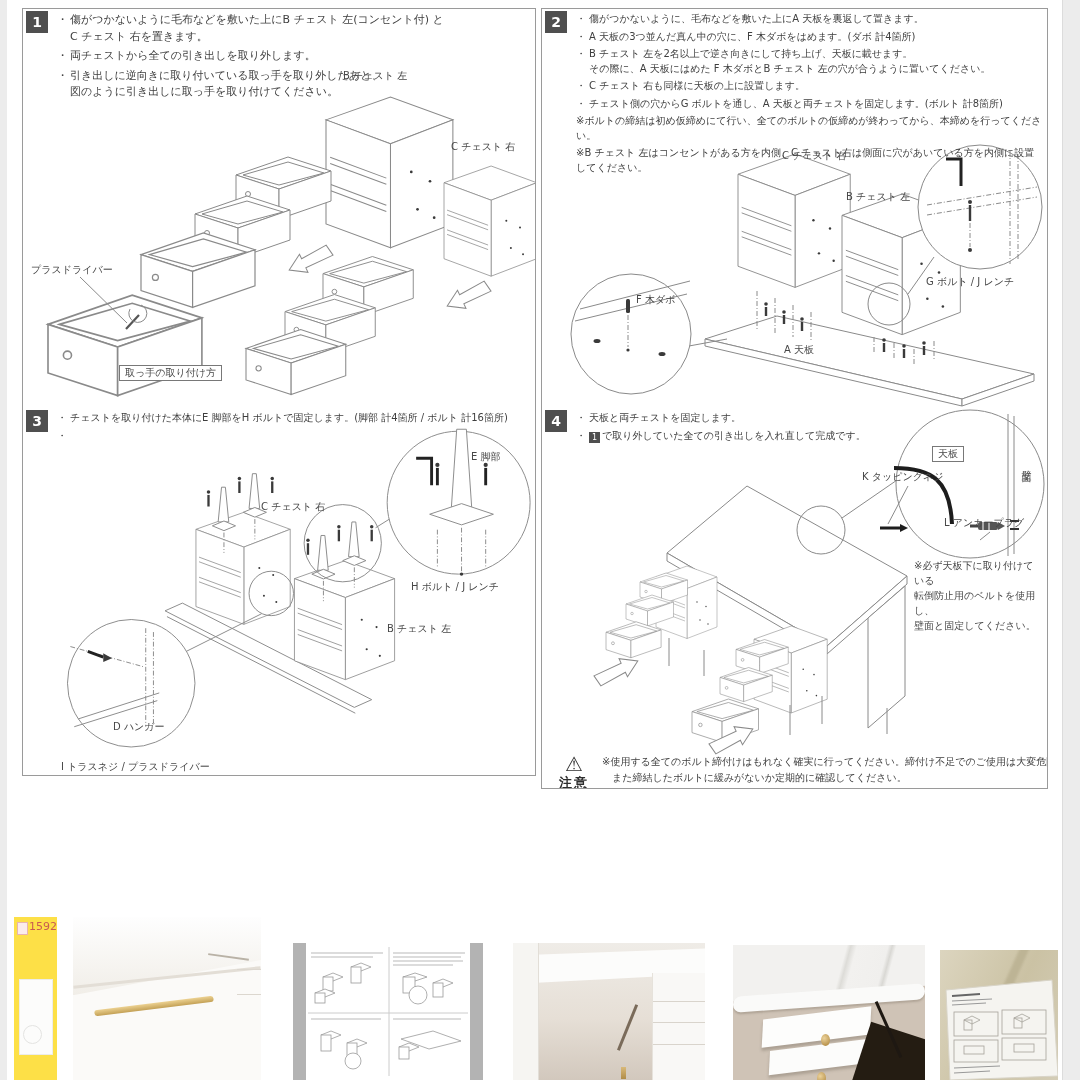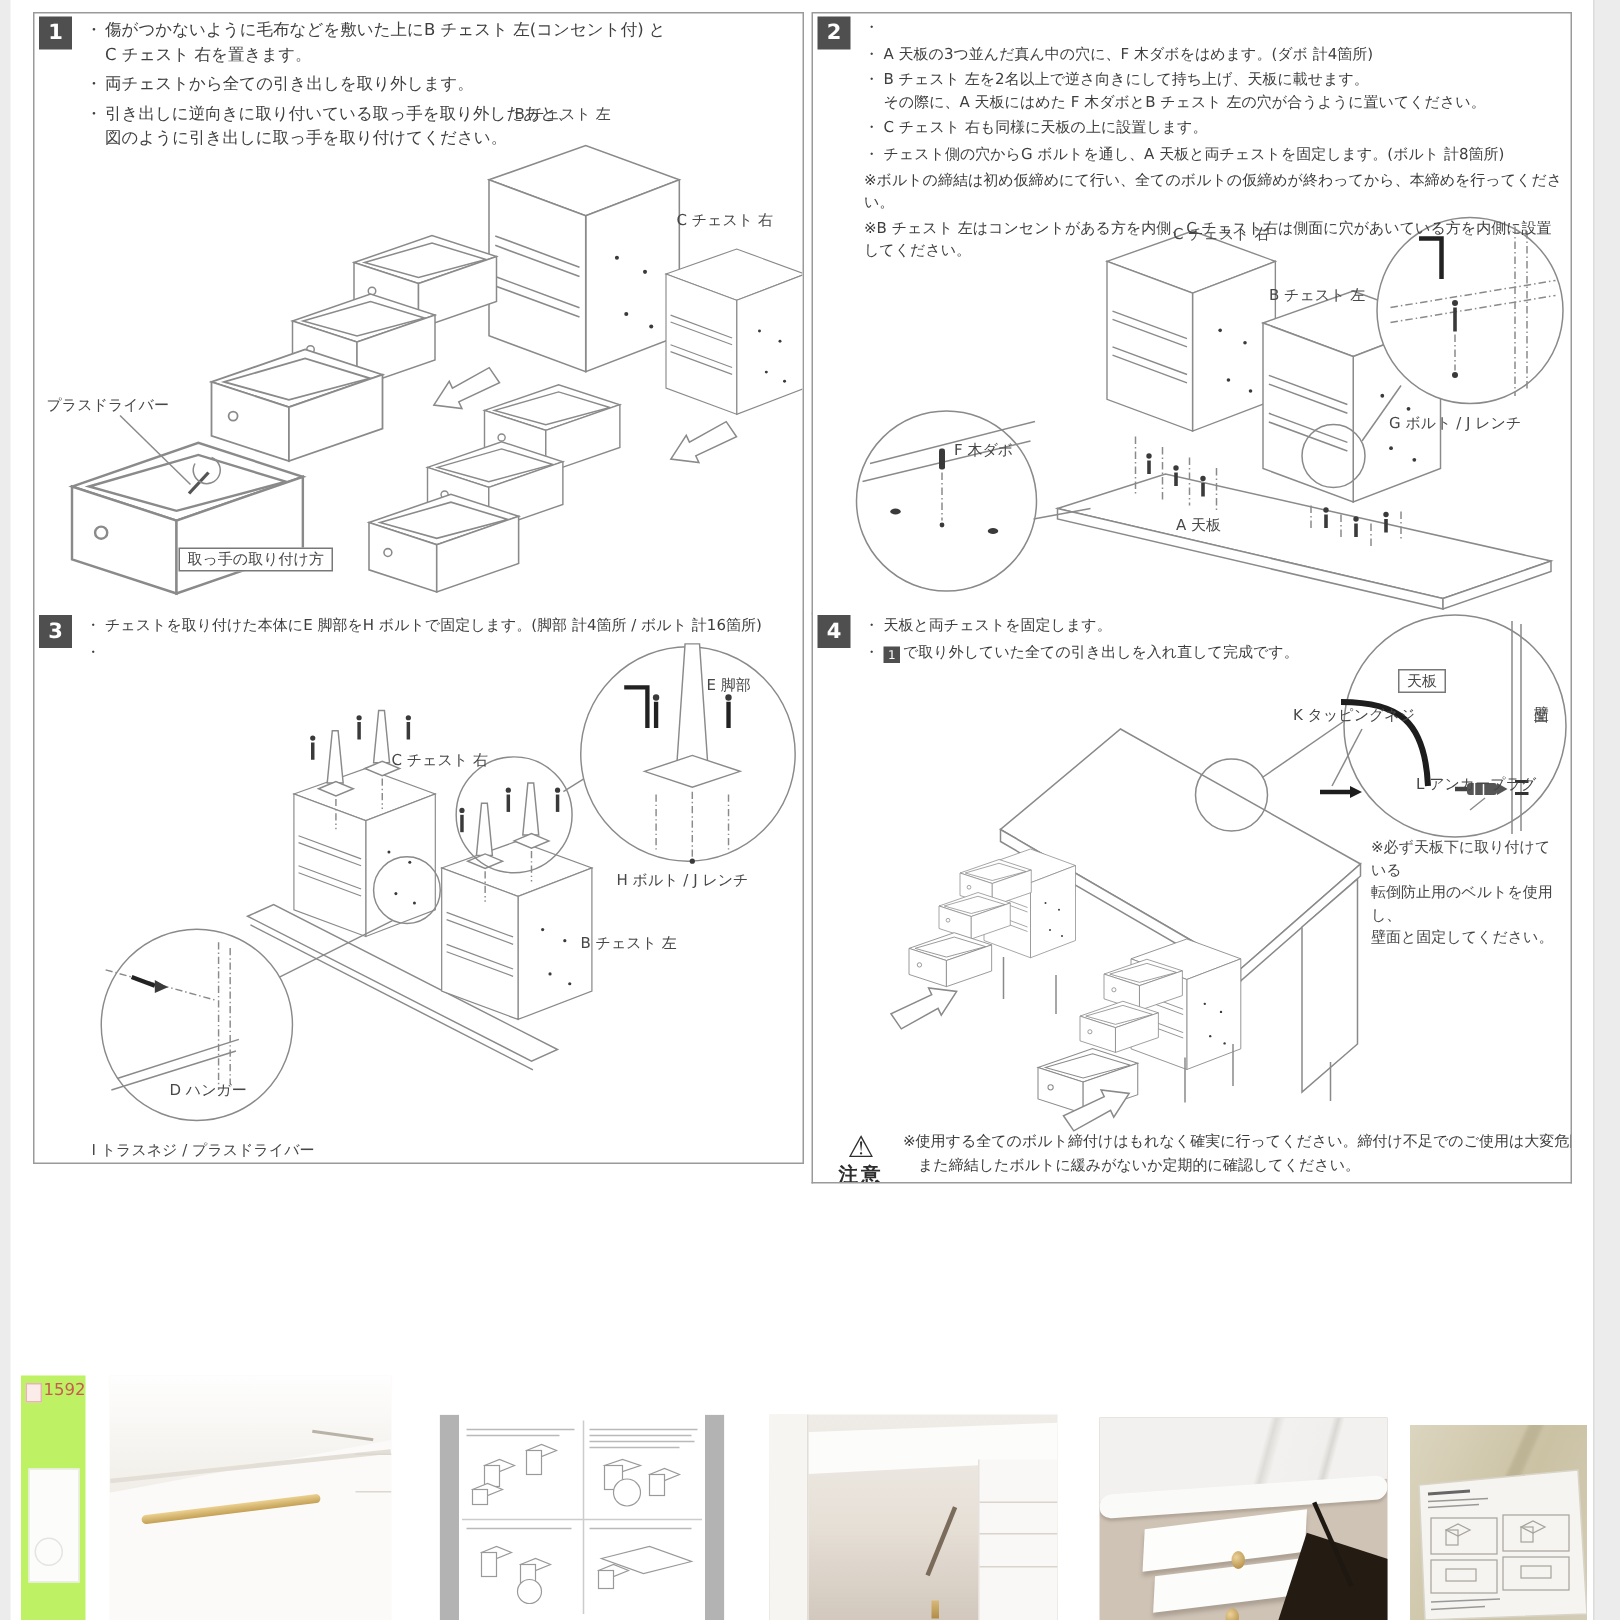--- a/index.html
+++ b/index.html
@@ -38,21 +38,21 @@
   .caution-lines{font-size:10px;line-height:1.55;white-space:nowrap;}
   .caution-lines div:nth-child(2){margin-left:10px;}
   
   .fw{fill:#ffffff;stroke:#8a8a8a;stroke-width:1;}
   .ln{fill:none;stroke:#8a8a8a;stroke-width:1;}
   .dd{fill:none;stroke:#8a8a8a;stroke-width:1;stroke-dasharray:5 2 1 2;}
   .bolt{stroke:#3a3a3a;stroke-width:2.4;}
   .dk{fill:#3a3a3a;}
   
   .thumb{position:absolute;overflow:hidden;background:#f7f6f4;}
-  .t1{left:14px;top:917px;width:43px;height:163px;background:#bef264;}
+  .t1{left:14px;top:917px;width:43px;height:163px;background:#fde047;}
   .t1-sq{position:absolute;left:3px;top:5px;width:9px;height:11px;border:1px solid #e7b4b0;background:#fbecea;}
   .t1-num{position:absolute;left:15px;top:3px;font-size:11px;color:#c85b50;}
   .t1-ghost{position:absolute;left:5px;top:62px;width:32px;height:74px;border:1px solid #ececea;background:#fcfcfb;}
   .t1-circ{position:absolute;left:9px;top:108px;width:17px;height:17px;border:1px solid #e4e4e2;border-radius:50%;}
   .t2{left:73px;top:917px;width:188px;height:163px;background:#fbfaf8;}
   .t2-slab{position:absolute;left:0;top:0;width:100%;height:48%;background:linear-gradient(180deg,#fefefe,#f1eee8);
            clip-path:polygon(0 0,100% 0,100% 55%,0 100%);}
   .t2-shadow{position:absolute;left:0;top:36%;width:100%;height:3px;background:#e3ded6;transform:rotate(-6deg);}
   .t2-notch{position:absolute;right:6%;top:24%;width:22%;height:2px;background:#b9b2a6;transform:rotate(8deg);}
   .t2-handle{position:absolute;left:11%;top:53%;width:64%;height:6px;border-radius:4px;
@@ -228,20 +228,21 @@
         <circle class="dk" cx="428" cy="193" r="2"></circle>
           <line class="bolt" x1="428" y1="196" x2="428" y2="212"></line>
         <line class="dd" x1="428" y1="214" x2="428" y2="238"></line>
           <circle class="dk" cx="428" cy="241" r="2"></circle>
       </svg>
       <div class="step-head">
         <span class="step-num">2</span>
         <div class="bullets">
           <div class="b-row">
               <span class="b-dot">・</span>
+              <span class="b-text">傷がつかないように、毛布などを敷いた上にA 天板を裏返して置きます。</span>
             </div>
           <div class="b-row">
               <span class="b-dot">・</span>
               <span class="b-text">A 天板の3つ並んだ真ん中の穴に、F 木ダボをはめます。(ダボ 計4箇所)</span>
             </div>
           <div class="b-row">
               <span class="b-dot">・</span>
               <span class="b-text">B チェスト 左を2名以上で逆さ向きにして持ち上げ、天板に載せます。
 その際に、A 天板にはめた F 木ダボとB チェスト 左の穴が合うように置いてください。</span>
             </div>

